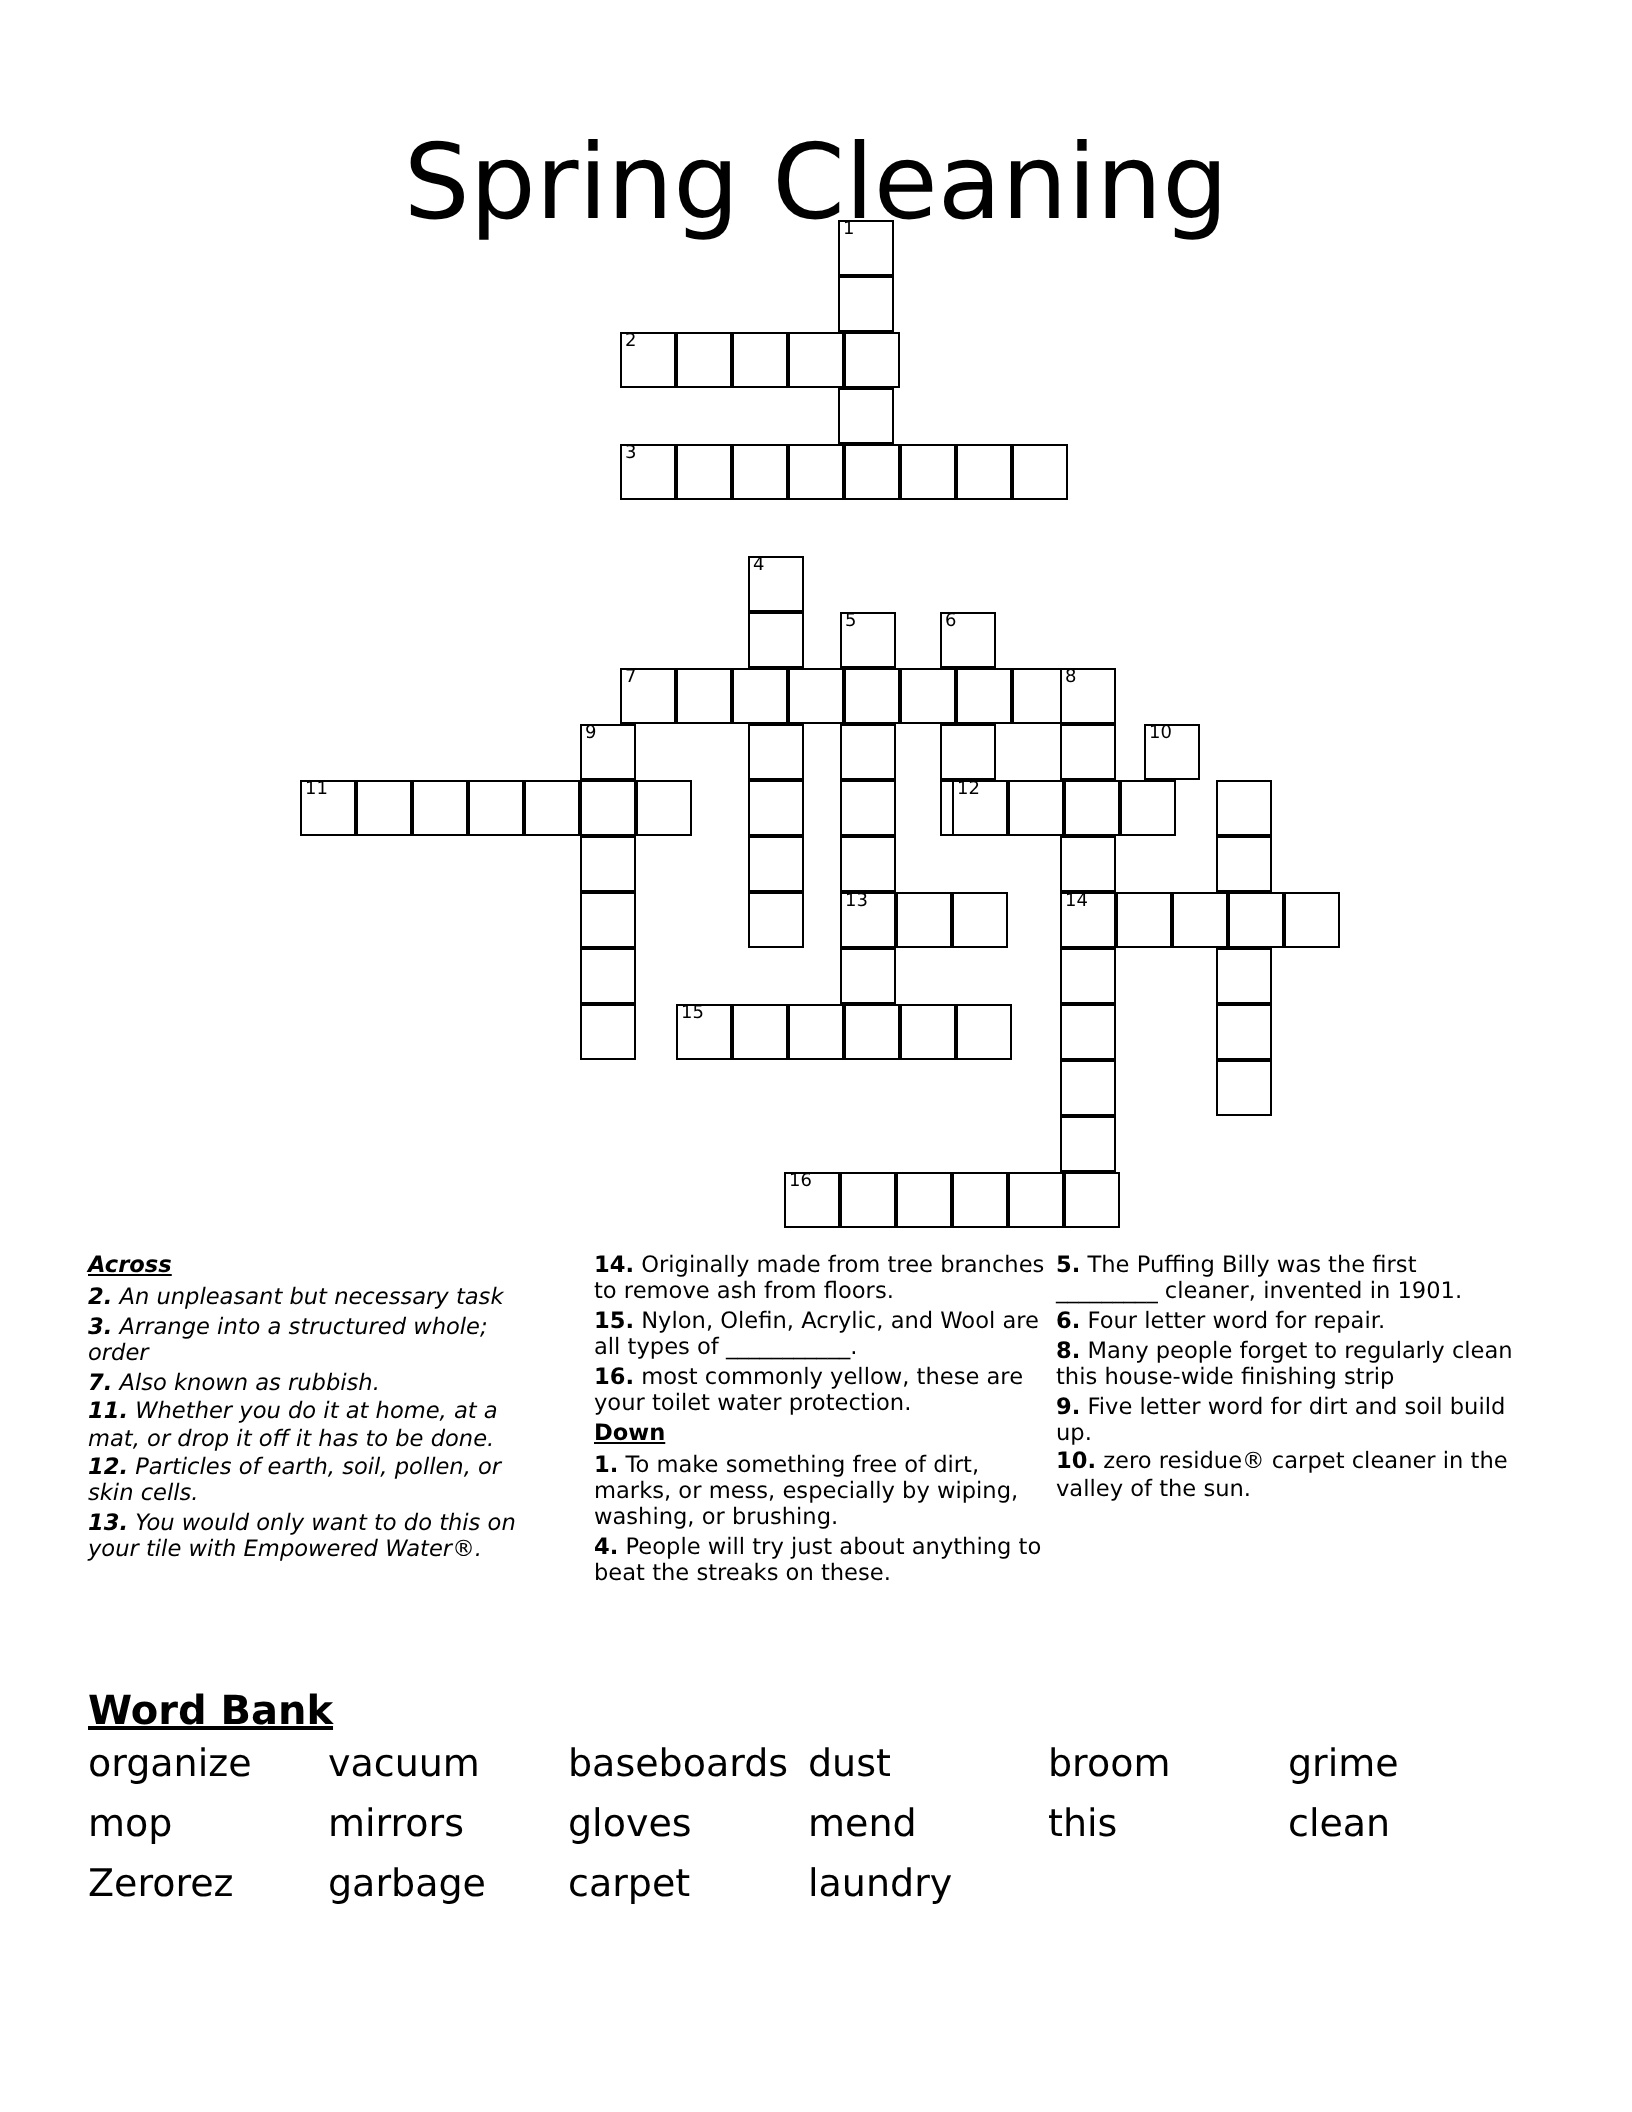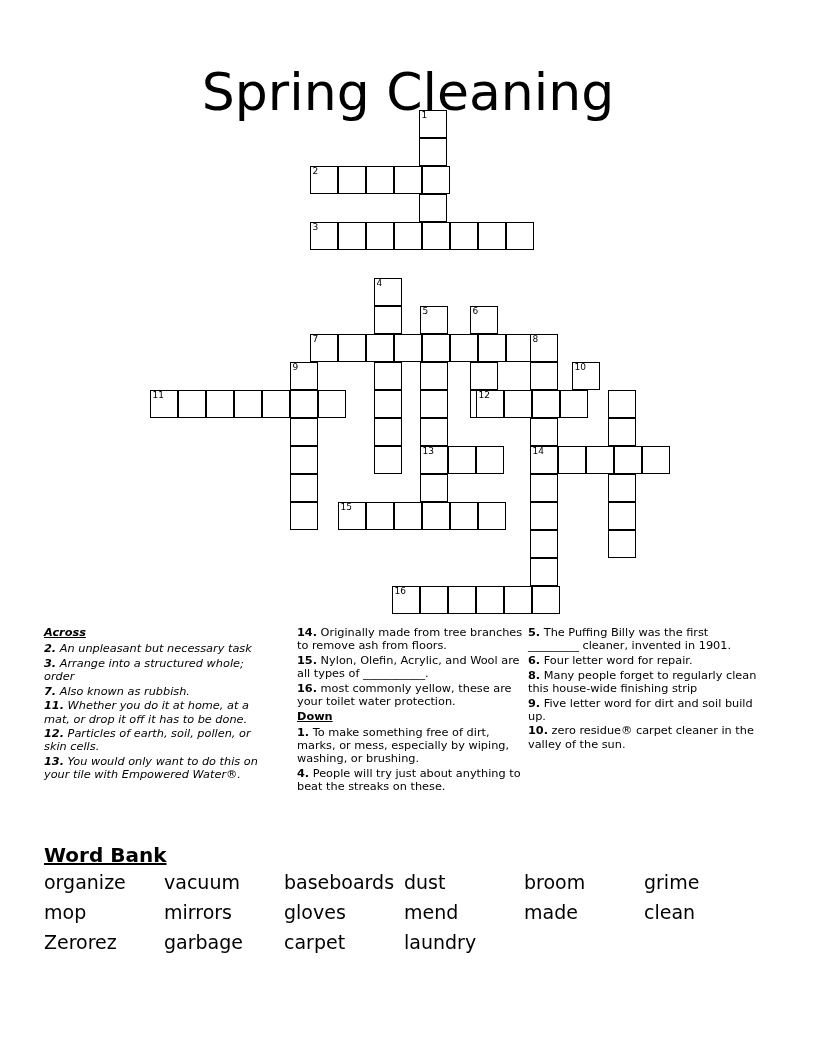--- a/index.html
+++ b/index.html
@@ -286,21 +286,21 @@
         <span class="wb-word">organize</span>
         <span class="wb-word">vacuum</span>
         <span class="wb-word">baseboards</span>
         <span class="wb-word">dust</span>
         <span class="wb-word">broom</span>
         <span class="wb-word">grime</span>
         <span class="wb-word">mop</span>
         <span class="wb-word">mirrors</span>
         <span class="wb-word">gloves</span>
         <span class="wb-word">mend</span>
-        <span class="wb-word">made</span>
+        <span class="wb-word">this</span>
         <span class="wb-word">clean</span>
         <span class="wb-word">Zerorez</span>
         <span class="wb-word">garbage</span>
         <span class="wb-word">carpet</span>
         <span class="wb-word">laundry</span>
       </div>
   </div>
 
 </div>
 

